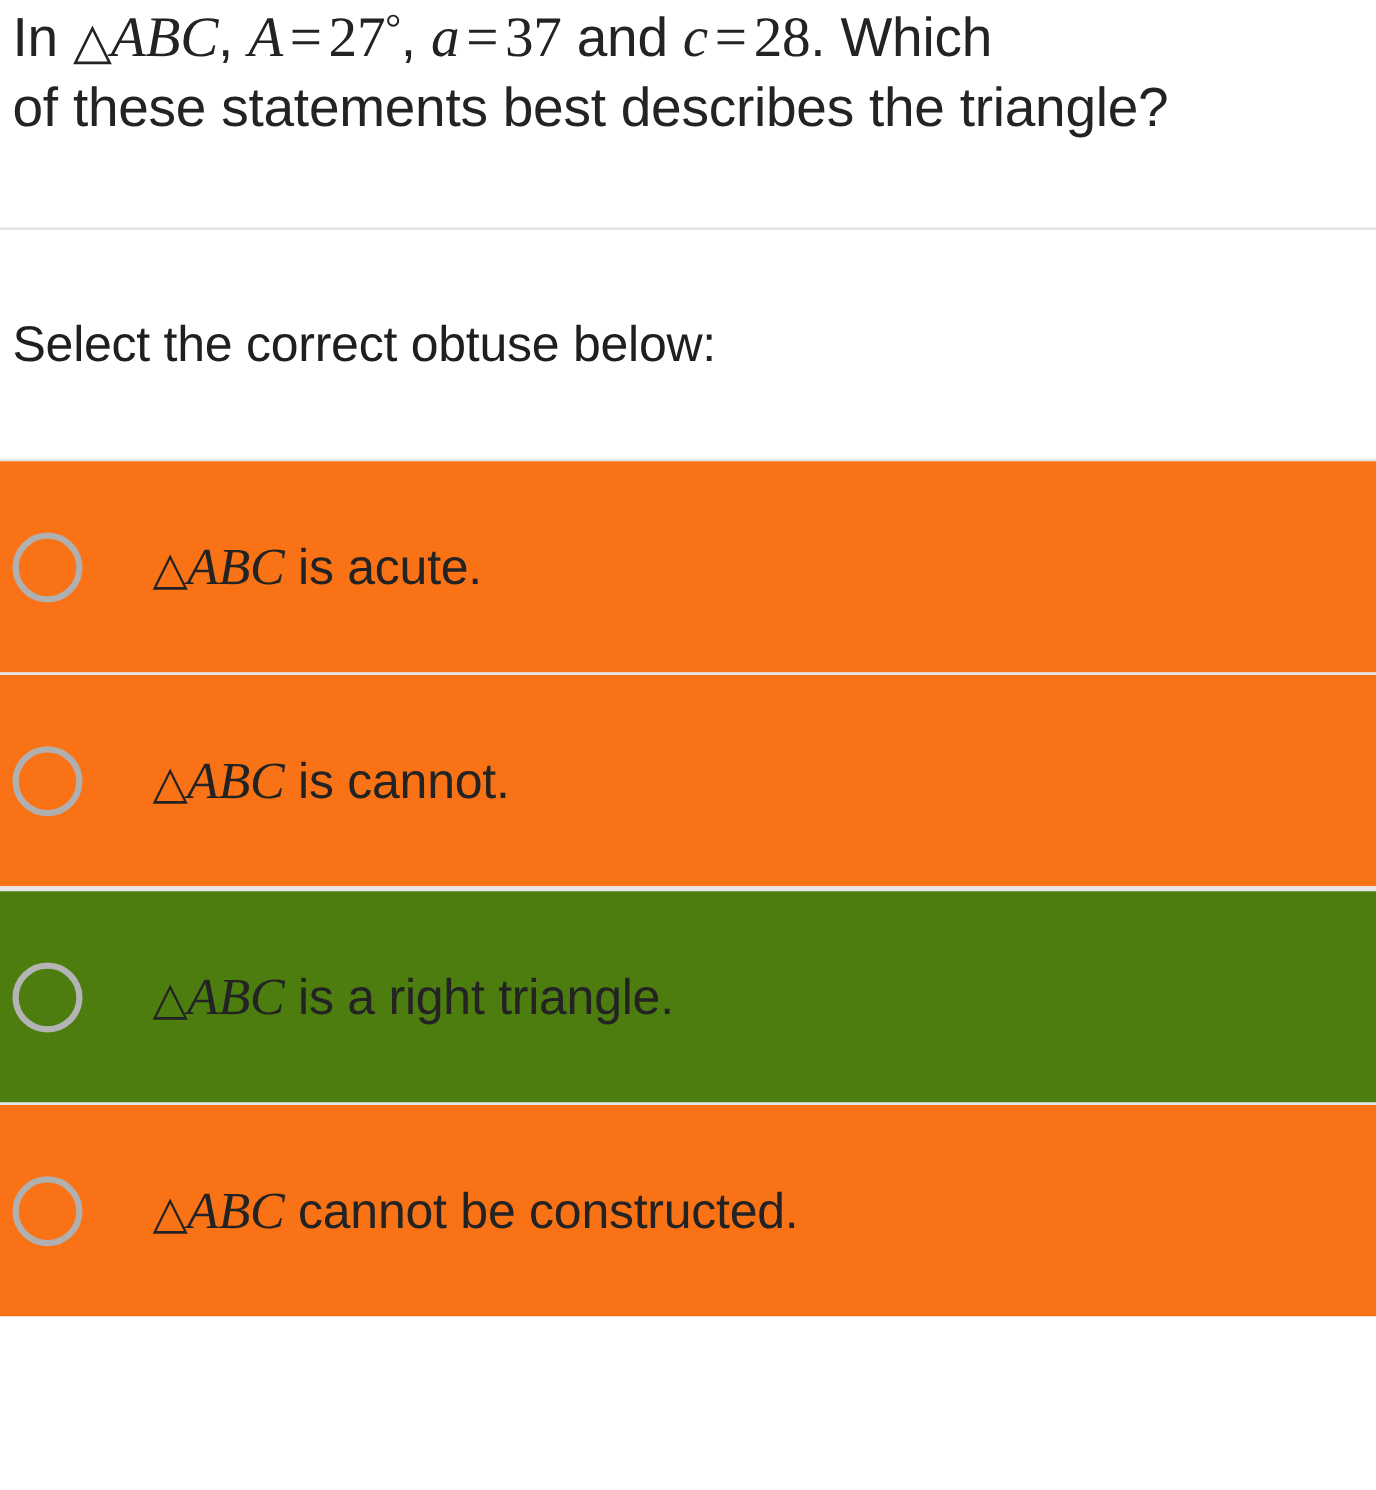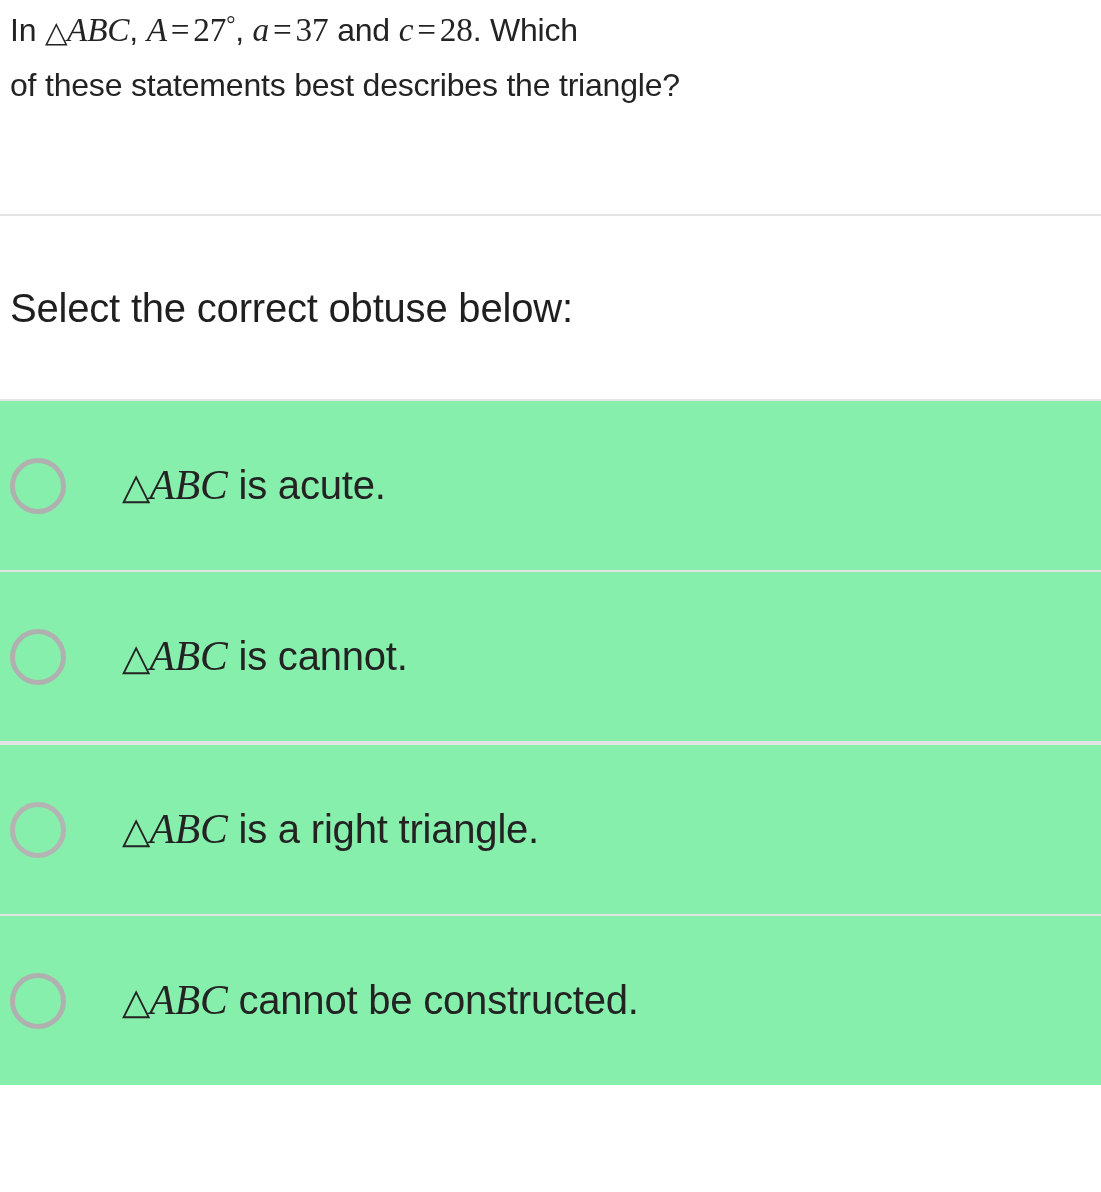--- a/index.html
+++ b/index.html
@@ -16,25 +16,25 @@
   .page {
     position: relative;
     width: 1101px;
     height: 1192px;
     background: #ffffff;
   }
 
   
   .stem {
     padding: 0 22px 0 10px;
-    font-size: 32px;
+    font-size: 44px;
     line-height: 52px;
     letter-spacing: -0.2px;
     color: #232323;
-    height: 214px;
+    height: 182px;
     display: flex;
     align-items: flex-start;
     padding-top: 4px;
     white-space: nowrap;
   }
 
   .stem-inner { display: block; }
 
   .divider {
     width: 100%;
@@ -53,23 +53,23 @@
     color: #1f1f1f;
     letter-spacing: -0.2px;
   }
 
   
   .option {
     display: flex;
     align-items: center;
     height: 169px;
     padding-left: 10px;
-    background: #86efac;
+    background: #f97316;
   }
-  .option.hovered { background: #86efac; }
+  .option.hovered { background: #4d7c0f; }
 
   .radio {
     flex: 0 0 auto;
     width: 56px;
     height: 56px;
     border: 5px solid #b0b0b0;
     border-radius: 50%;
     background: transparent;
     margin-right: 56px;
   }

